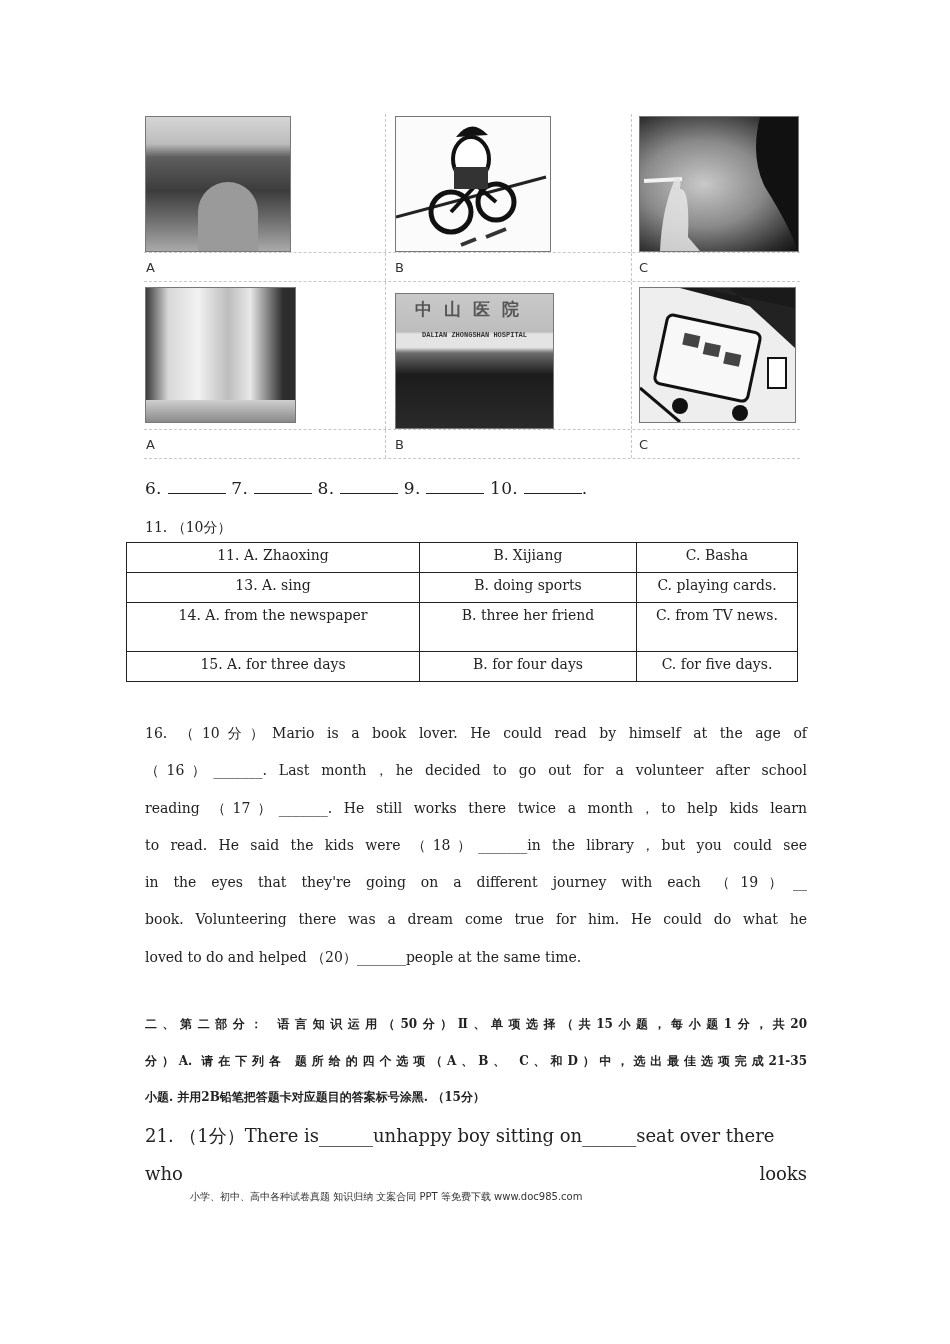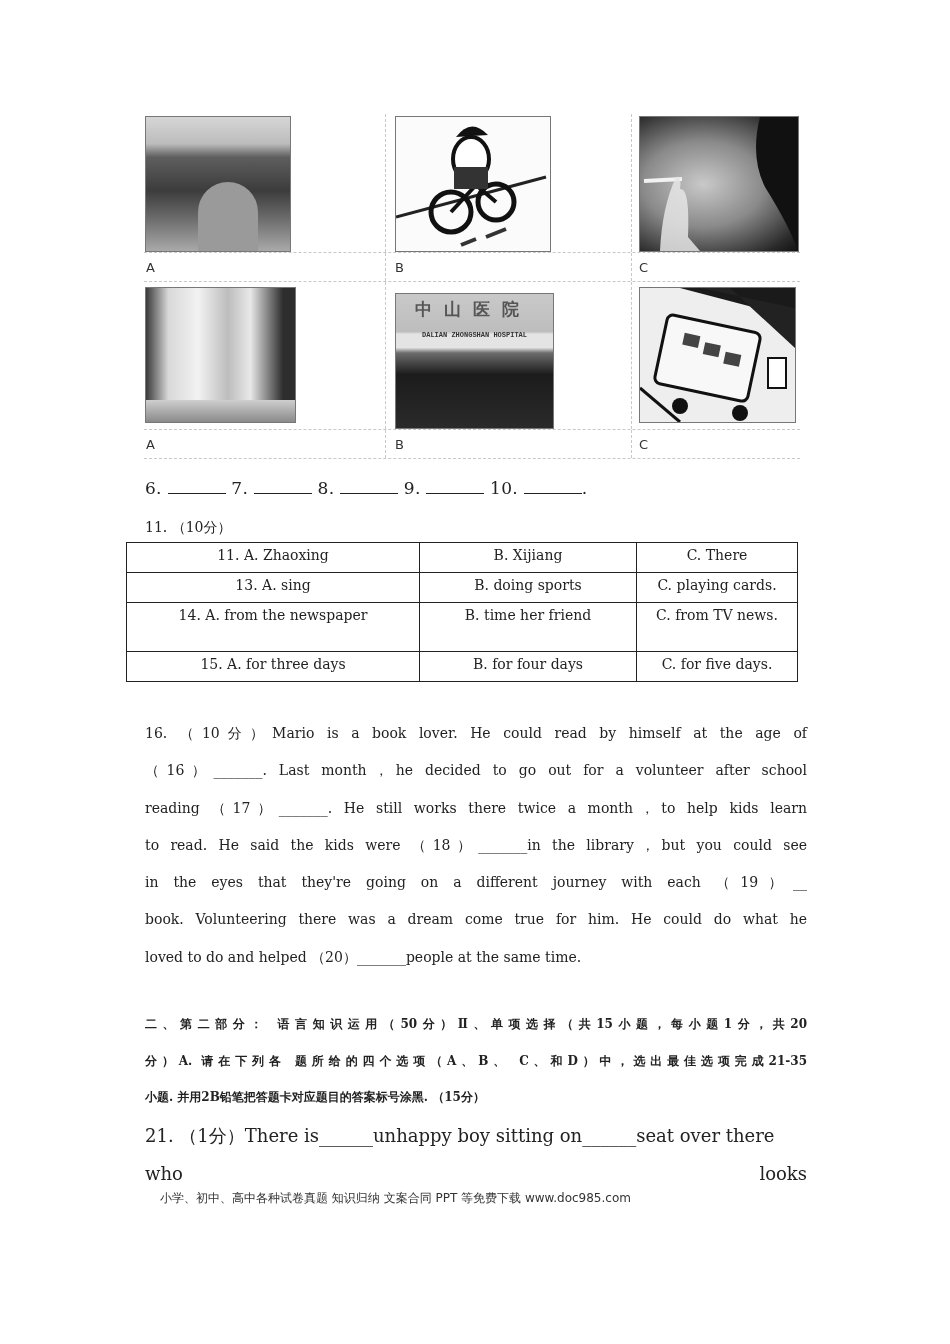--- a/index.html
+++ b/index.html
@@ -48,21 +48,21 @@
 
   
   .section { position: absolute; left: 145px; top: 1006px; width: 662px; font-size: 12px; font-weight: bold; line-height: 36.5px; color: #222; }
   .section .line { display: block; text-align-last: justify; }
   .section .line.last { text-align-last: left; }
 
   .q21 { position: absolute; left: 145px; top: 1117px; width: 662px; font-size: 18px; line-height: 37.5px; }
   .q21 .line { display: block; text-align-last: justify; }
   .q21 .line.last { text-align-last: left; }
 
-  .footer { position: absolute; left: 160px; top: 1190px; font-family: "DejaVu Sans", "Liberation Sans", sans-serif; font-size: 12px; color: #333; }
+  .footer { position: absolute; left: 190px; top: 1190px; font-family: "DejaVu Sans", "Liberation Sans", sans-serif; font-size: 10px; color: #333; }
 </style>
 </head>
 <body>
 
 <div class="page">
 
   <div class="img-grid">
 
     <div class="img-row">
       <div class="img-cell">
@@ -151,30 +151,30 @@
     <span class="blank" style="width:58px;"></span><span>.</span>
   </div>
 
   <div class="q11-title">11. （10分）</div>
 
   <table class="opts">
     <tbody>
         <tr style="height:30px;margin-left:16px;">
       <td>11. A. Zhaoxing</td>
       <td>B. Xijiang</td>
-      <td>C. There</td>
+      <td>C. Basha</td>
     </tr>
     <tr style="height:30px;">
       <td>13. A. sing</td>
       <td>B. doing sports</td>
       <td>C. playing cards.</td>
     </tr>
     <tr style="height:49px;padding-left:13px;">
       <td style="padding-left:40px;padding-right:40px;">14. A. from the newspaper</td>
-      <td>B. time her friend</td>
+      <td>B. three her friend</td>
       <td>C. from TV news.</td>
     </tr>
     <tr style="height:30px;">
       <td>15. A. for three days</td>
       <td>B. for four days</td>
       <td>C. for five days.</td>
     </tr>
   </tbody>
     </table>
 

